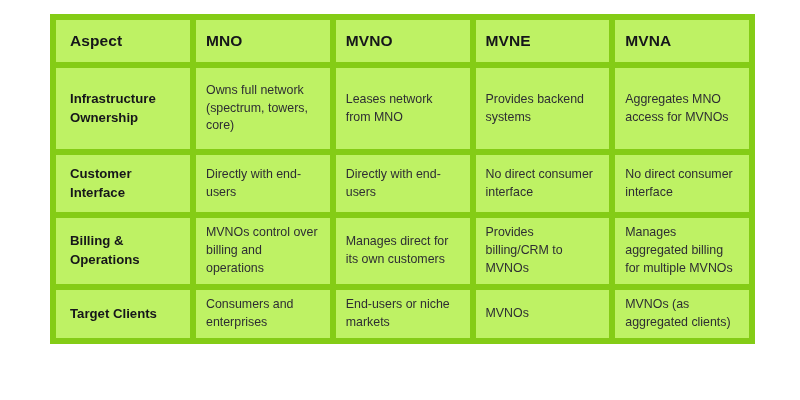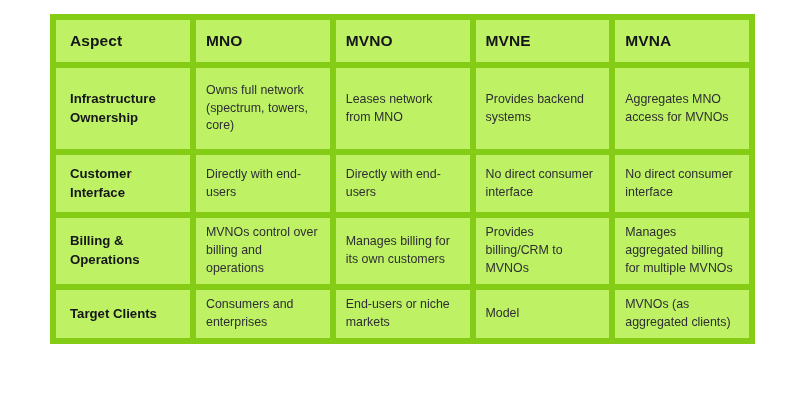--- a/index.html
+++ b/index.html
@@ -123,30 +123,30 @@
         <td class="aspect-cell">Customer Interface</td>
         <td class="data-cell">Directly with end-users</td>
         <td class="data-cell">Directly with end-users</td>
         <td class="data-cell">No direct consumer interface</td>
         <td class="data-cell">No direct consumer interface</td>
       </tr>
 
       <tr class="row-h72">
         <td class="aspect-cell">Billing &amp; Operations</td>
         <td class="data-cell">MVNOs control over billing and operations</td>
-        <td class="data-cell">Manages billing for its own customers</td>
+        <td class="data-cell">Manages direct for its own customers</td>
         <td class="data-cell">Provides billing/CRM to MVNOs</td>
         <td class="data-cell">Manages aggregated billing for multiple MVNOs</td>
       </tr>
 
       <tr class="row-h55">
         <td class="aspect-cell">Target Clients</td>
         <td class="data-cell">Consumers and enterprises</td>
         <td class="data-cell">End-users or niche markets</td>
-        <td class="data-cell">Model</td>
+        <td class="data-cell">MVNOs</td>
         <td class="data-cell">MVNOs (as aggregated clients)</td>
       </tr>
 
 
     </tbody>
   </table>
 
 </div>
 
 </body></html>

